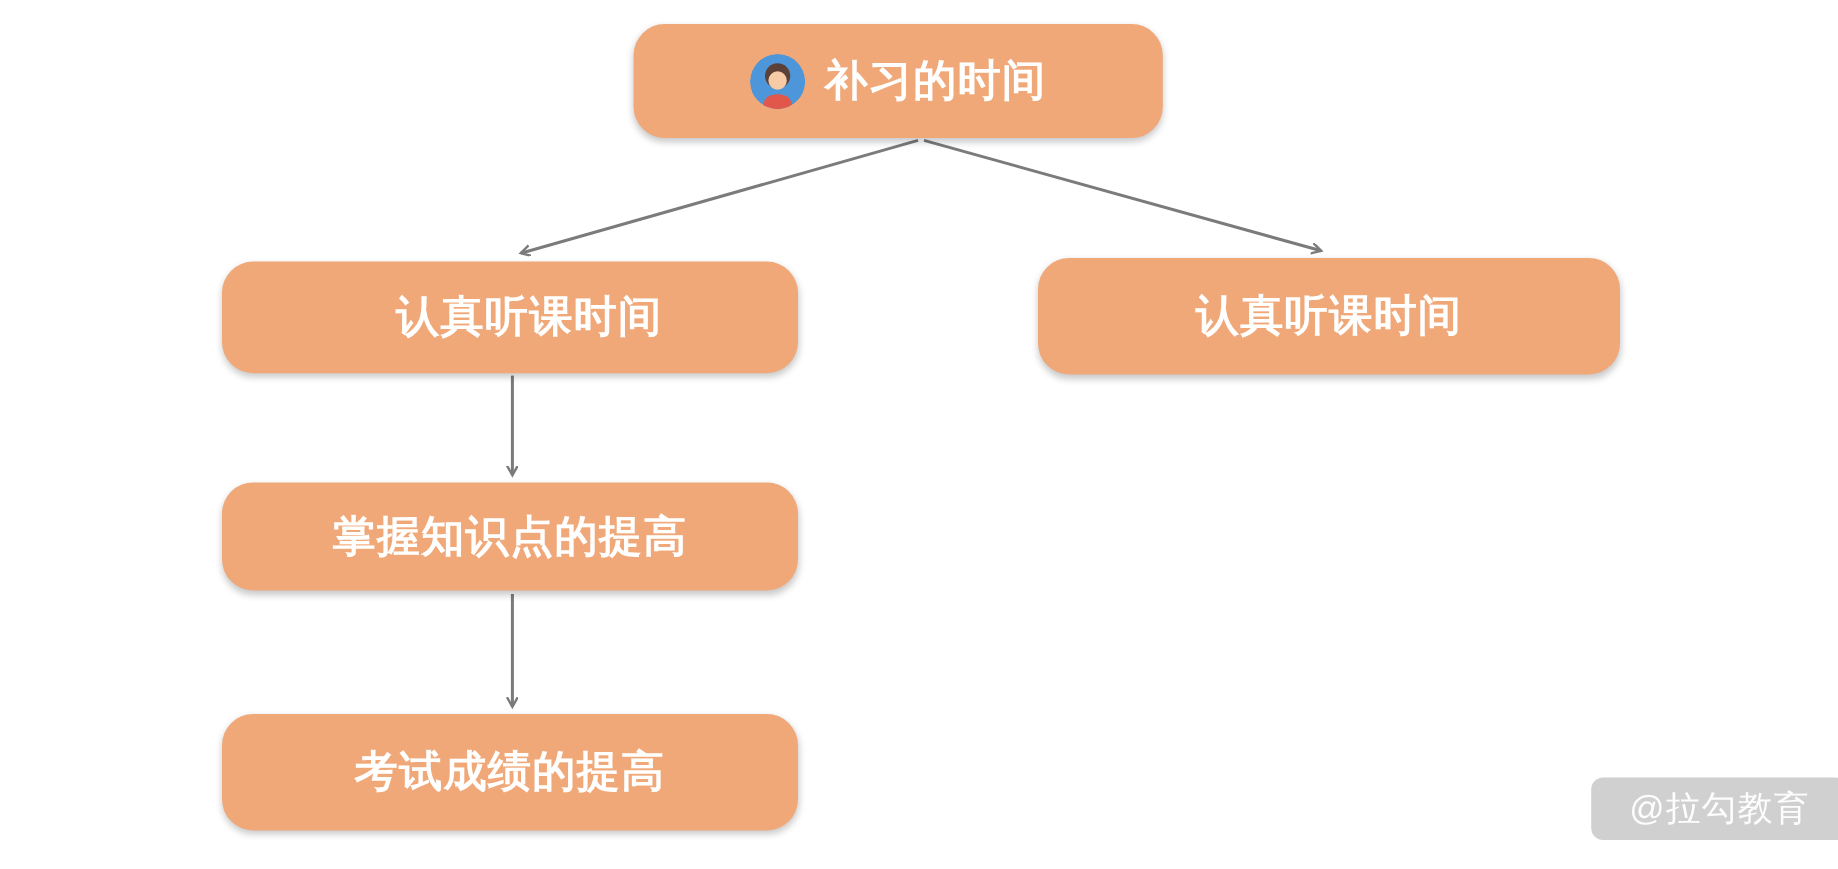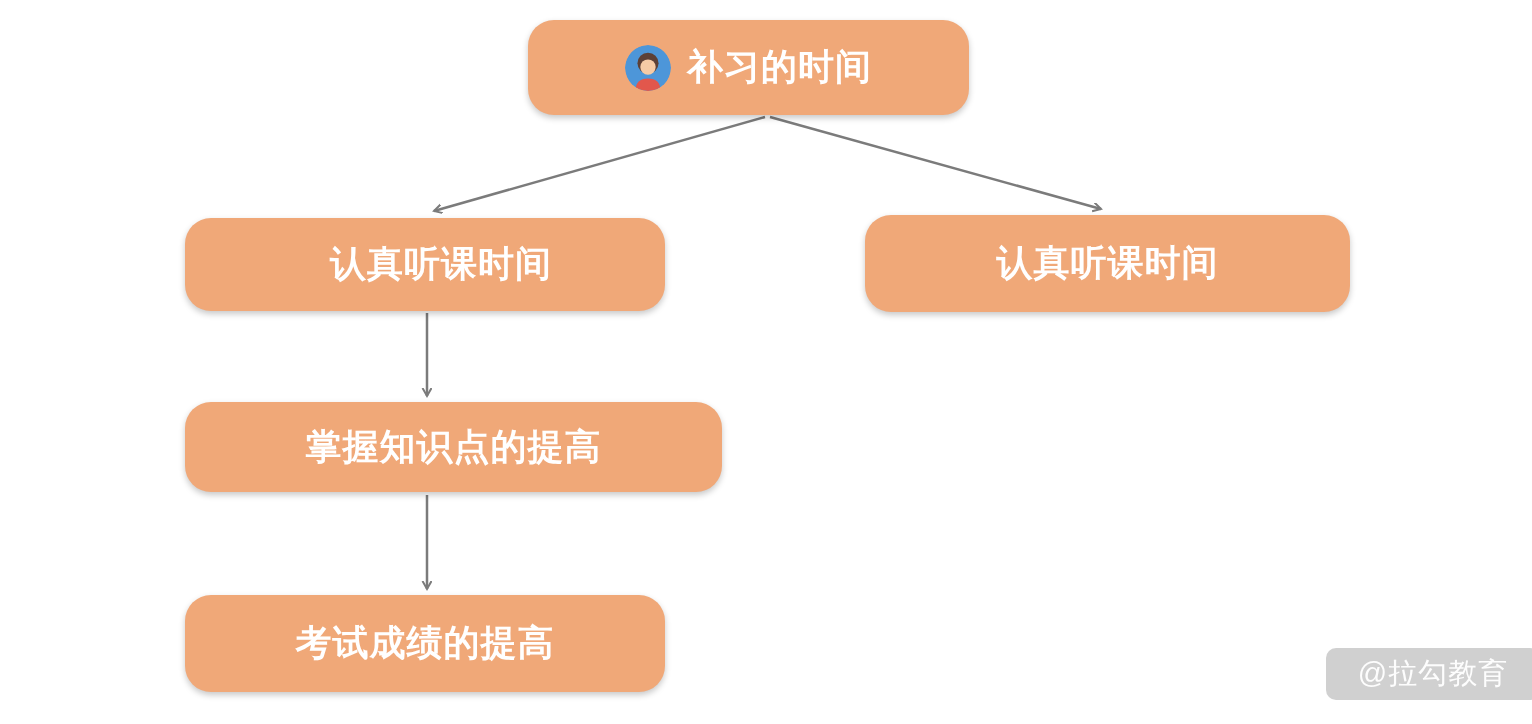--- a/index.html
+++ b/index.html
@@ -27,21 +27,21 @@
     border-radius:26px;
     display:flex;align-items:center;justify-content:center;
     font-weight:bold;font-size:36px;letter-spacing:1px;
     box-shadow:0 3px 6px rgba(0,0,0,0.22);
     box-sizing:border-box;
   }
   .node .label{white-space:nowrap;}
   .node-root   {left:528px;top:20px; width:441px;height:95px;}
   .node-attentive   {left:185px;top:218px;width:480px;height:93px;padding-left:32px;}
   .node-inattentive {left:865px;top:215px;width:485px;height:97px;}
-  .node-knowledge   {left:185px;top:402px;width:537px;height:90px;}
+  .node-knowledge   {left:185px;top:402px;width:480px;height:90px;}
   .node-score       {left:185px;top:595px;width:480px;height:97px;}
   .avatar{
     width:46px;height:46px;border-radius:50%;
     margin-right:16px;flex:0 0 auto;display:block;
   }
   .watermark{
     position:absolute;left:1298px;top:648px;width:214px;height:52px;
     background:var(--watermark-bg);
     color:var(--watermark-text);
     border-radius:10px;

